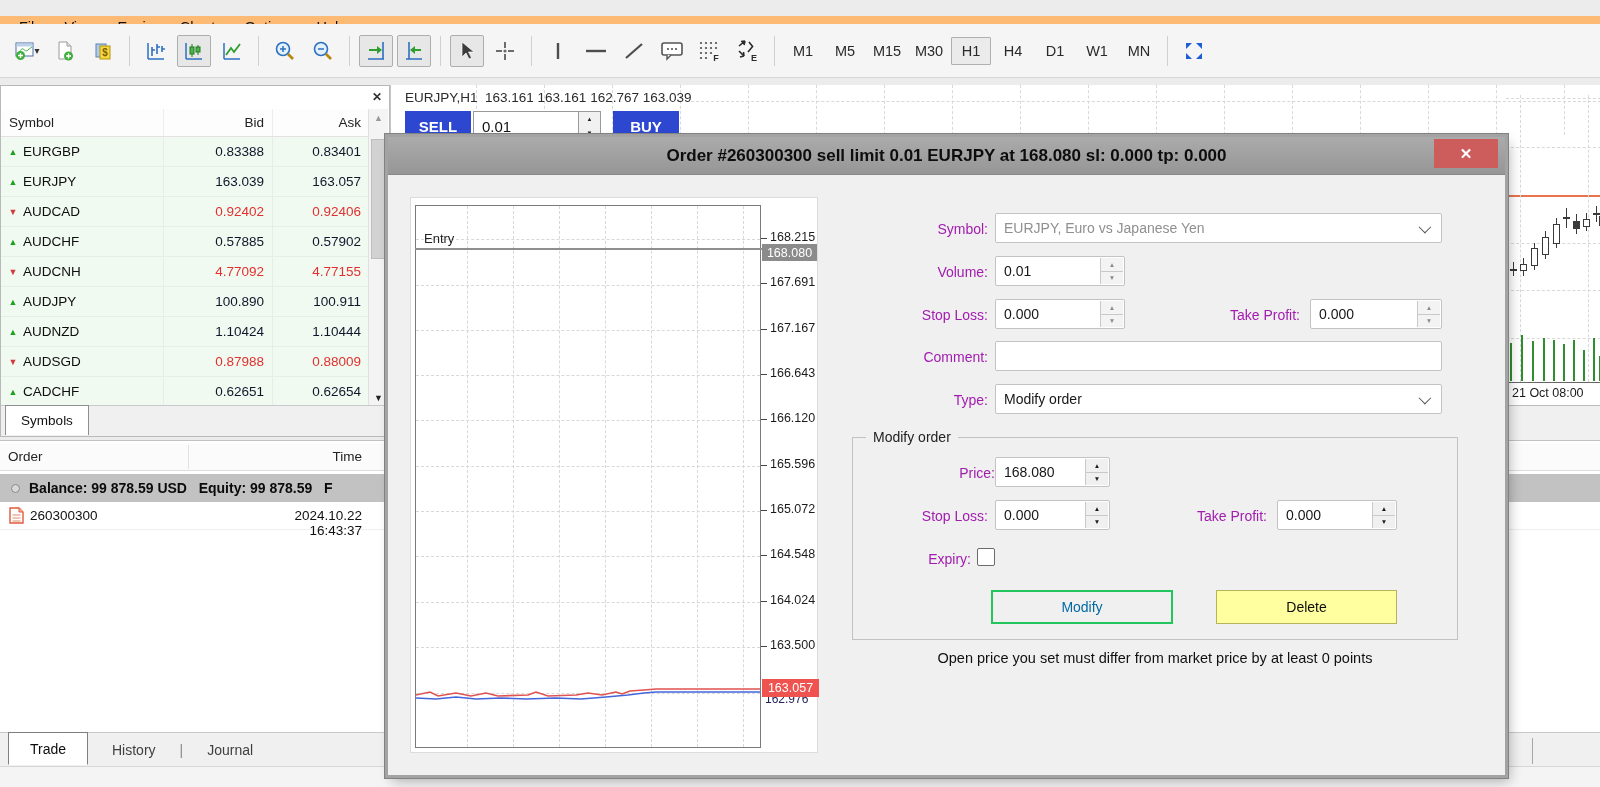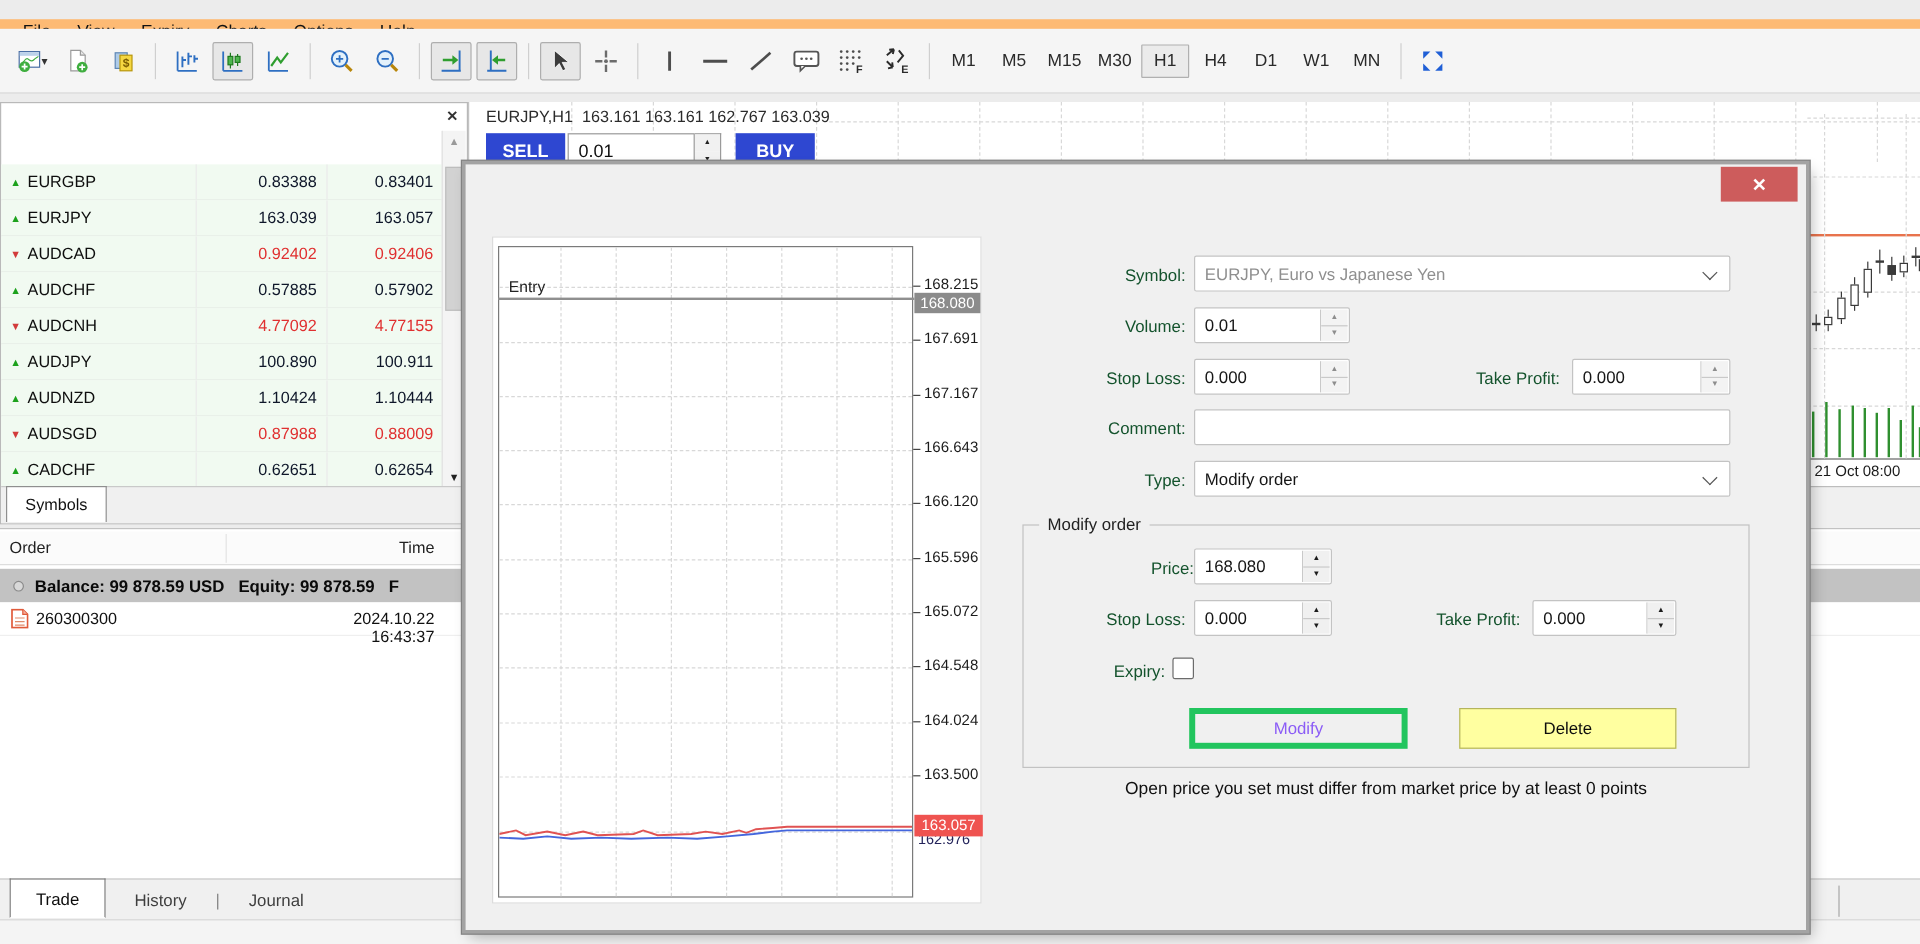--- a/index.html
+++ b/index.html
@@ -90,35 +90,35 @@
 .plot{position:absolute;left:4px;top:7px;width:346px;height:543px;border:1px solid #7a7a7a;background:#fff;overflow:hidden}
 .entry-label{position:absolute;left:13px;top:33px;font-size:13px;color:#222;z-index:2}
 .entry-line{position:absolute;left:4px;top:50px;width:347px;height:2px;background:#8f8f8f;z-index:2}
 .scale-tick{position:absolute;left:350px;width:6px;height:1px;background:#444}
 .scale-label{position:absolute;left:359px;font-size:12.5px;color:#1b1b1b;white-space:nowrap}
 .badge-entry{position:absolute;left:351px;top:46px;width:55px;height:17px;background:#8b8b8b;color:#fff;font-size:12.5px;display:flex;align-items:center;justify-content:center;z-index:3}
 .badge-cur{position:absolute;left:351px;top:481px;width:57px;height:18px;background:#ef5350;color:#fff;font-size:12.5px;display:flex;align-items:center;justify-content:center;z-index:3}
 .hidden-price{position:absolute;left:354px;top:494px;font-size:12px;color:#23235a;z-index:1}
 .price-lines{position:absolute;left:0;top:0;z-index:2}
 
-.lbl{position:absolute;font-size:14px;color:#14532d;text-align:right}
+.lbl{position:absolute;font-size:14px;color:#a21caf;text-align:right}
 .fld{position:absolute;background:#fff;border:1px solid #c3c3c3;border-radius:2px;font-size:14px;color:#161616;display:flex;align-items:center;padding-left:8px}
 .fld.gray-text{color:#8f8f8f}
 .fld.disabled-bg{background:#f4f4f4;border-color:#dcdcdc;font-family:"DejaVu Sans Mono",monospace;letter-spacing:.5px}
 input.fld{outline:none}
 .chev{position:absolute;right:13px;top:10px;width:9px;height:9px;border-right:1.8px solid #555;border-bottom:1.8px solid #555;transform:rotate(45deg) translateY(-2px)}
 .spin{position:absolute;right:1px;top:1px;bottom:1px;width:23px;border-left:1px solid #c9c9c9;display:flex;flex-direction:column}
 .spin div{flex:1;background:#f3f3f3;display:flex;align-items:center;justify-content:center;font-size:6.5px;color:#8d8d8d}
 .spin div+div{border-top:1px solid #c9c9c9}
 .spin.dark div{color:#1c1c1c;background:#f0f0f0}
 .checkbox{position:absolute;width:18px;height:18px;background:#fff;border:1px solid #6b6b6b;border-radius:2px}
 .group{position:absolute;left:464px;top:300px;width:606px;height:203px;border:1px solid #c2c2c2}
 .group-title{position:absolute;left:478px;top:292px;background:#f0f0f0;padding:0 7px;font-size:14px;color:#222;z-index:1}
 .btn{position:absolute;height:34px;display:flex;align-items:center;justify-content:center;font-size:14px}
-.btn-modify{left:603px;top:453px;width:182px;background:#f0f0f0;border:5px solid #22c55e;color:#8b5cf6}
+.btn-modify{left:603px;top:453px;width:182px;background:#f0f0f0;border:2px solid #22c55e;color:#0369a1}
 .btn-delete{left:828px;top:453px;width:181px;background:#ffffa0;border:1px solid #b4b45c;color:#0d0d0d}
 .dlg-note{position:absolute;left:434px;top:513px;width:666px;text-align:center;font-size:14.5px;color:#101010}
 </style>
 </head>
 <body>
 
 <div id="app">
 
   <div class="menubar" id="menubar">
       <div class="menu-item">File</div>
@@ -367,20 +367,25 @@
         <div class="vol" style="left: 67px; top: 255px; height: 41px;"></div>
         <div class="vol" style="left: 77px; top: 265px; height: 31px;"></div>
         <div class="vol" style="left: 87px; top: 253px; height: 43px;"></div>
         <div class="vol" style="left: 93px; top: 271px; height: 25px;"></div>
       </div>
     <div class="chart-bottom"></div>
   </div>
 
   <div class="mw-panel">
     <div class="mw-close">✕</div>
+    <div class="mw-header">
+      <div class="mwh-sym">Symbol</div>
+      <div class="mwh-bid">Bid</div>
+      <div class="mwh-ask">Ask</div>
+    </div>
     <div id="mw-rows">
         <div class="mw-row">
           <div class="mw-cell-sym">
             <div class="mw-arrow up">▲</div>
             <div class="mw-sym">EURGBP</div>
           </div>
           <div class="mw-cell-bid tone-blue">0.83388</div>
           <div class="mw-cell-ask tone-blue">0.83401</div>
         </div>
         <div class="mw-row">
@@ -482,20 +487,21 @@
         <div class="tab-plain">History</div>
         <div class="tab-div">|</div>
         <div class="tab-plain">Journal</div>
       </div>
     <div class="grip"></div>
   </div>
 
   <div class="statusbar"></div>
 
   <div class="dialog">
+    <div class="dlg-title">Order #260300300 sell limit 0.01 EURJPY at 168.080 sl: 0.000 tp: 0.000</div>
     <div class="dlg-close">
         <span>✕</span>
       </div>
 
     <div class="dlg-chart" id="mini-chart">
       <div class="plot" id="plot">
         <svg class="price-lines" width="346" height="543">
           <path d="M0 489 L14 486 22 490 40 487 55 490 70 487 82 490 112 489 120 486 132 490 160 489 172 487 186 489 200 486 206 488 214 485 228 484 240 483 346 483" stroke="#e05252" stroke-width="1.6" fill="none"></path>
           <path d="M0 492 L20 493 40 491 60 493 85 492 110 493 140 492 165 493 190 491 212 489 228 487 240 486 346 486" stroke="#4466dd" stroke-width="1.6" fill="none"></path>
         </svg>

